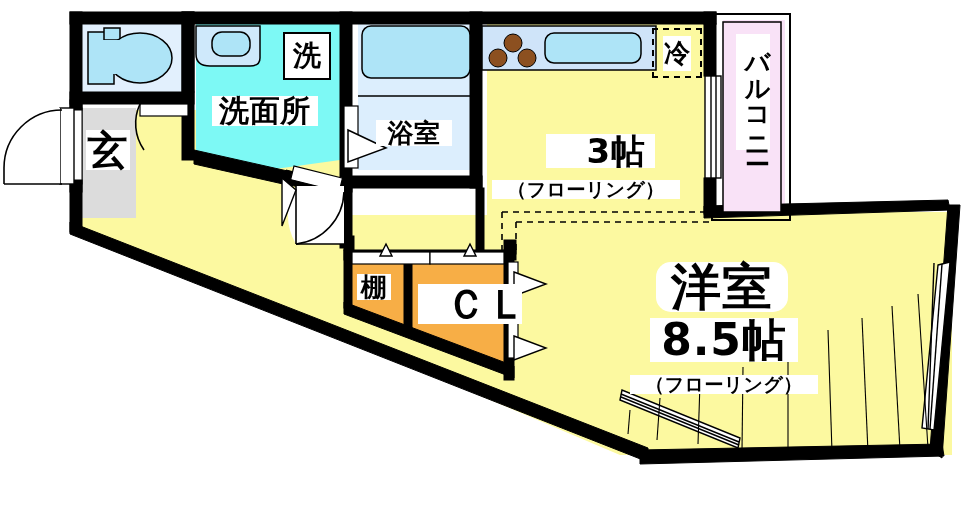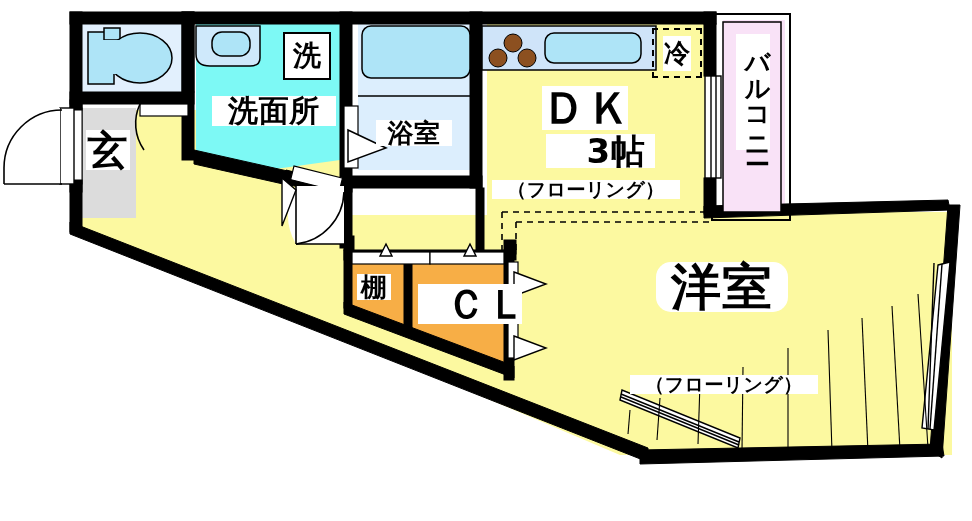--- a/index.html
+++ b/index.html
@@ -199,38 +199,38 @@
 
         <rect x="508" y="262" width="10" height="96" fill="#FFFFFF" stroke="#000" stroke-width="1.2"></rect>
         <polygon points="514,272 546,284 514,296" fill="#FFFFFF" stroke="#000" stroke-width="1.4"></polygon>
         <polygon points="514,336 546,348 514,360" fill="#FFFFFF" stroke="#000" stroke-width="1.4"></polygon>
       </g>
     </g>
   </svg>
 
   <div class="lbl" style="left:86px; top:130px; width:44px; font-size:40px;">玄</div>
 
-  <div class="lbl" style="left:212px; top:96px; width:124px; font-size:30px;">洗面所</div>
+  <div class="lbl" style="left:212px; top:96px; width:106px; font-size:30px;">洗面所</div>
 
   <div class="boxed" style="position:absolute; left:283px; top:32px; width:44px; height:44px;">
     <span style="font-size:28px;font-weight:bold;">洗</span>
   </div>
 
   <div class="lbl" style="left:376px; top:108px; width:76px; font-size:26px;margin-top:12px;">浴室</div>
 
-  <div class="lbl" style="left:542px; top:86px; width:86px; font-size:44px;">ＤＫ</div>
   <div class="lbl" style="left:546px; top:134px; width:78px; font-size:34px;padding-left:31px;">3帖</div>
   <div class="lbl" style="left:492px; top:180px; width:188px; font-size:19px;">（フローリング）</div>
 
   <div class="dashbox" style="position:absolute; left:652px; top:28px; width:46px; height:46px;">
     <span style="font-size:26px;font-weight:bold;">冷</span>
   </div>
 
   <div class="lbl vert" style="left:736px; top:34px; width:34px; font-size:25px;">バルコニー</div>
 
   <div class="lbl" style="left:357px; top:274px; width:34px; font-size:26px;">棚</div>
 
   <div class="lbl" style="left:418px; top:284px; width:76px; font-size:40px;padding-left:28px;">ＣＬ</div>
 
   <div class="lbl" style="left:656px; top:262px; width:132px; font-size:50px;border-radius:15px;">洋室</div>
+  <div class="lbl" style="left:650px; top:318px; width:148px; font-size:44px;">8.5帖</div>
   <div class="lbl" style="left:630px; top:375px; width:188px; font-size:19px;">（フローリング）</div>
 
 </div>
 
 </body></html>

